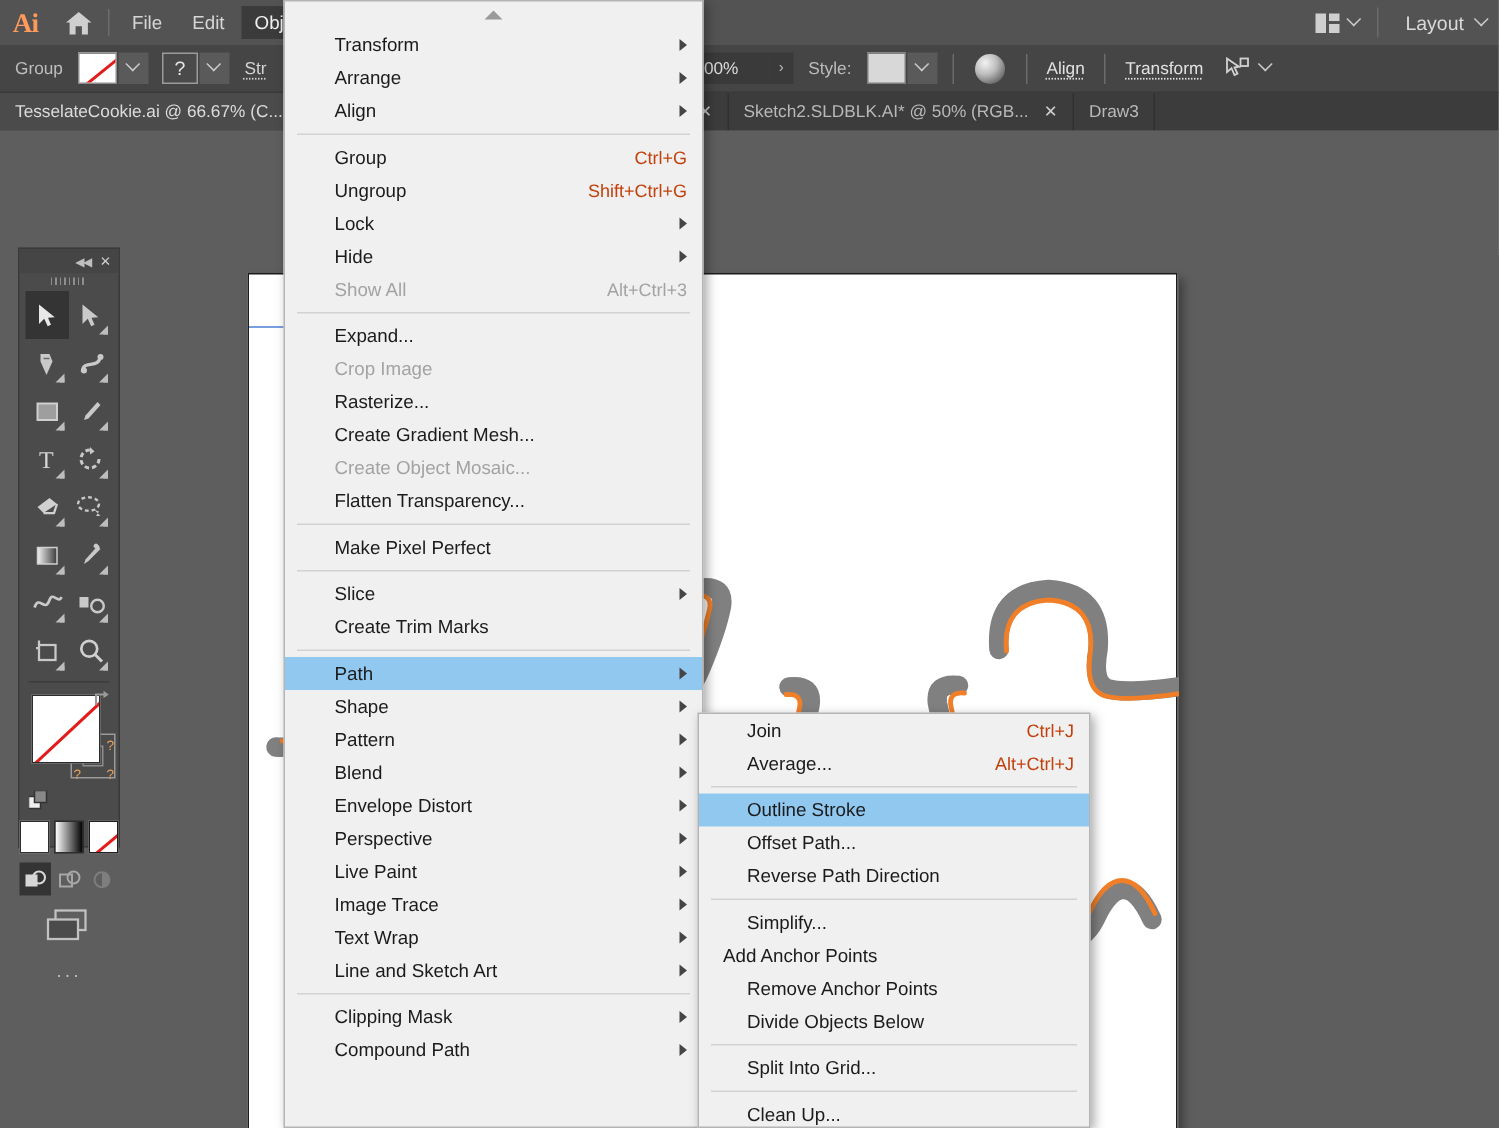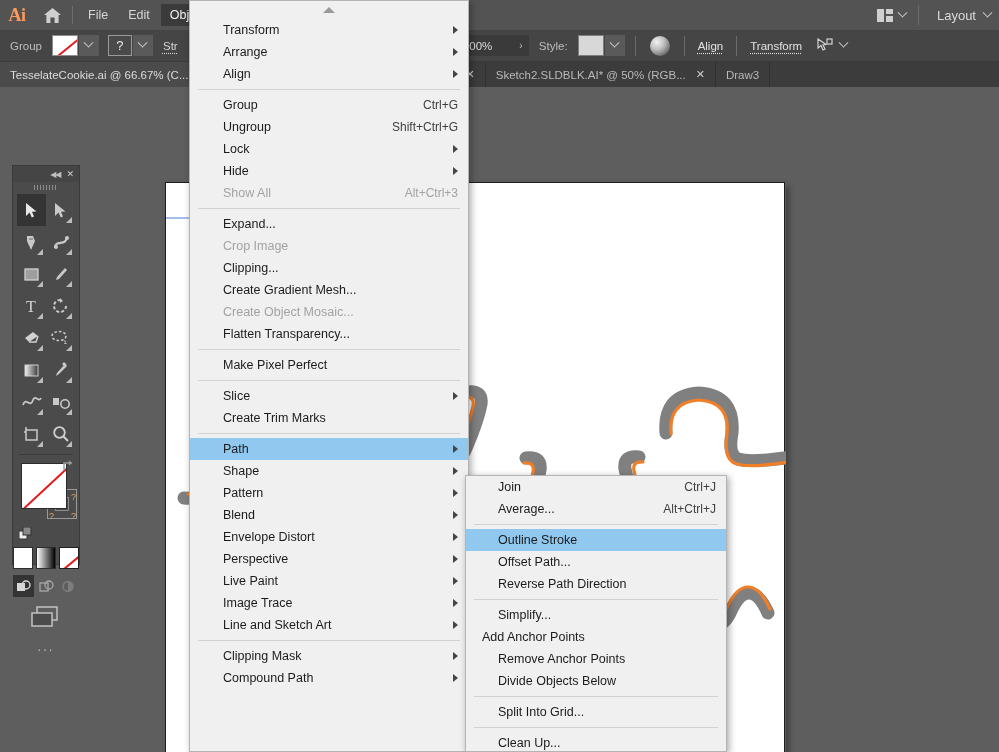--- a/index.html
+++ b/index.html
@@ -249,21 +249,21 @@
     border-bottom:6px solid #9a9a9a;
   }
   .mi {
     height:22px; display:flex; align-items:center;
     padding: 0 10px 0 33px; position:relative;
     white-space:nowrap;
   }
   .mi.disabled { color:#a3a3a3; }
   .mi.hl { background:#90c8f0; }
   .mi .short {
-    margin-left:auto; font-size:12px; color:#404040; padding-left:18px;
+    margin-left:auto; font-size:12px; color:#c2410c; padding-left:18px;
   }
   .mi.disabled .short { color:#a3a3a3; }
   .mi .arrow {
     margin-left:auto; width:0;height:0;
     border-top:4px solid transparent;border-bottom:4px solid transparent;
     border-left:5px solid #454545;
   }
   .sep { height:1px; background:#d2d2d2; margin:4px 8px; }
 </style>
 </head>
@@ -642,21 +642,21 @@
         <span class="short">Alt+Ctrl+3</span>
       </div>
     <div class="sep"></div>
     <div class="mi">
         <span>Expand...</span>
       </div>
     <div class="mi disabled">
         <span>Crop Image</span>
       </div>
     <div class="mi">
-        <span>Clipping...</span>
+        <span>Rasterize...</span>
       </div>
     <div class="mi">
         <span>Create Gradient Mesh...</span>
       </div>
     <div class="mi disabled">
         <span>Create Object Mosaic...</span>
       </div>
     <div class="mi">
         <span>Flatten Transparency...</span>
       </div>
@@ -699,20 +699,24 @@
       </div>
     <div class="mi">
         <span>Live Paint</span>
         <span class="arrow"></span>
       </div>
     <div class="mi">
         <span>Image Trace</span>
         <span class="arrow"></span>
       </div>
     <div class="mi">
+        <span>Text Wrap</span>
+        <span class="arrow"></span>
+      </div>
+    <div class="mi">
         <span>Line and Sketch Art</span>
         <span class="arrow"></span>
       </div>
     <div class="sep"></div>
     <div class="mi">
         <span>Clipping Mask</span>
         <span class="arrow"></span>
       </div>
     <div class="mi">
         <span>Compound Path</span>

